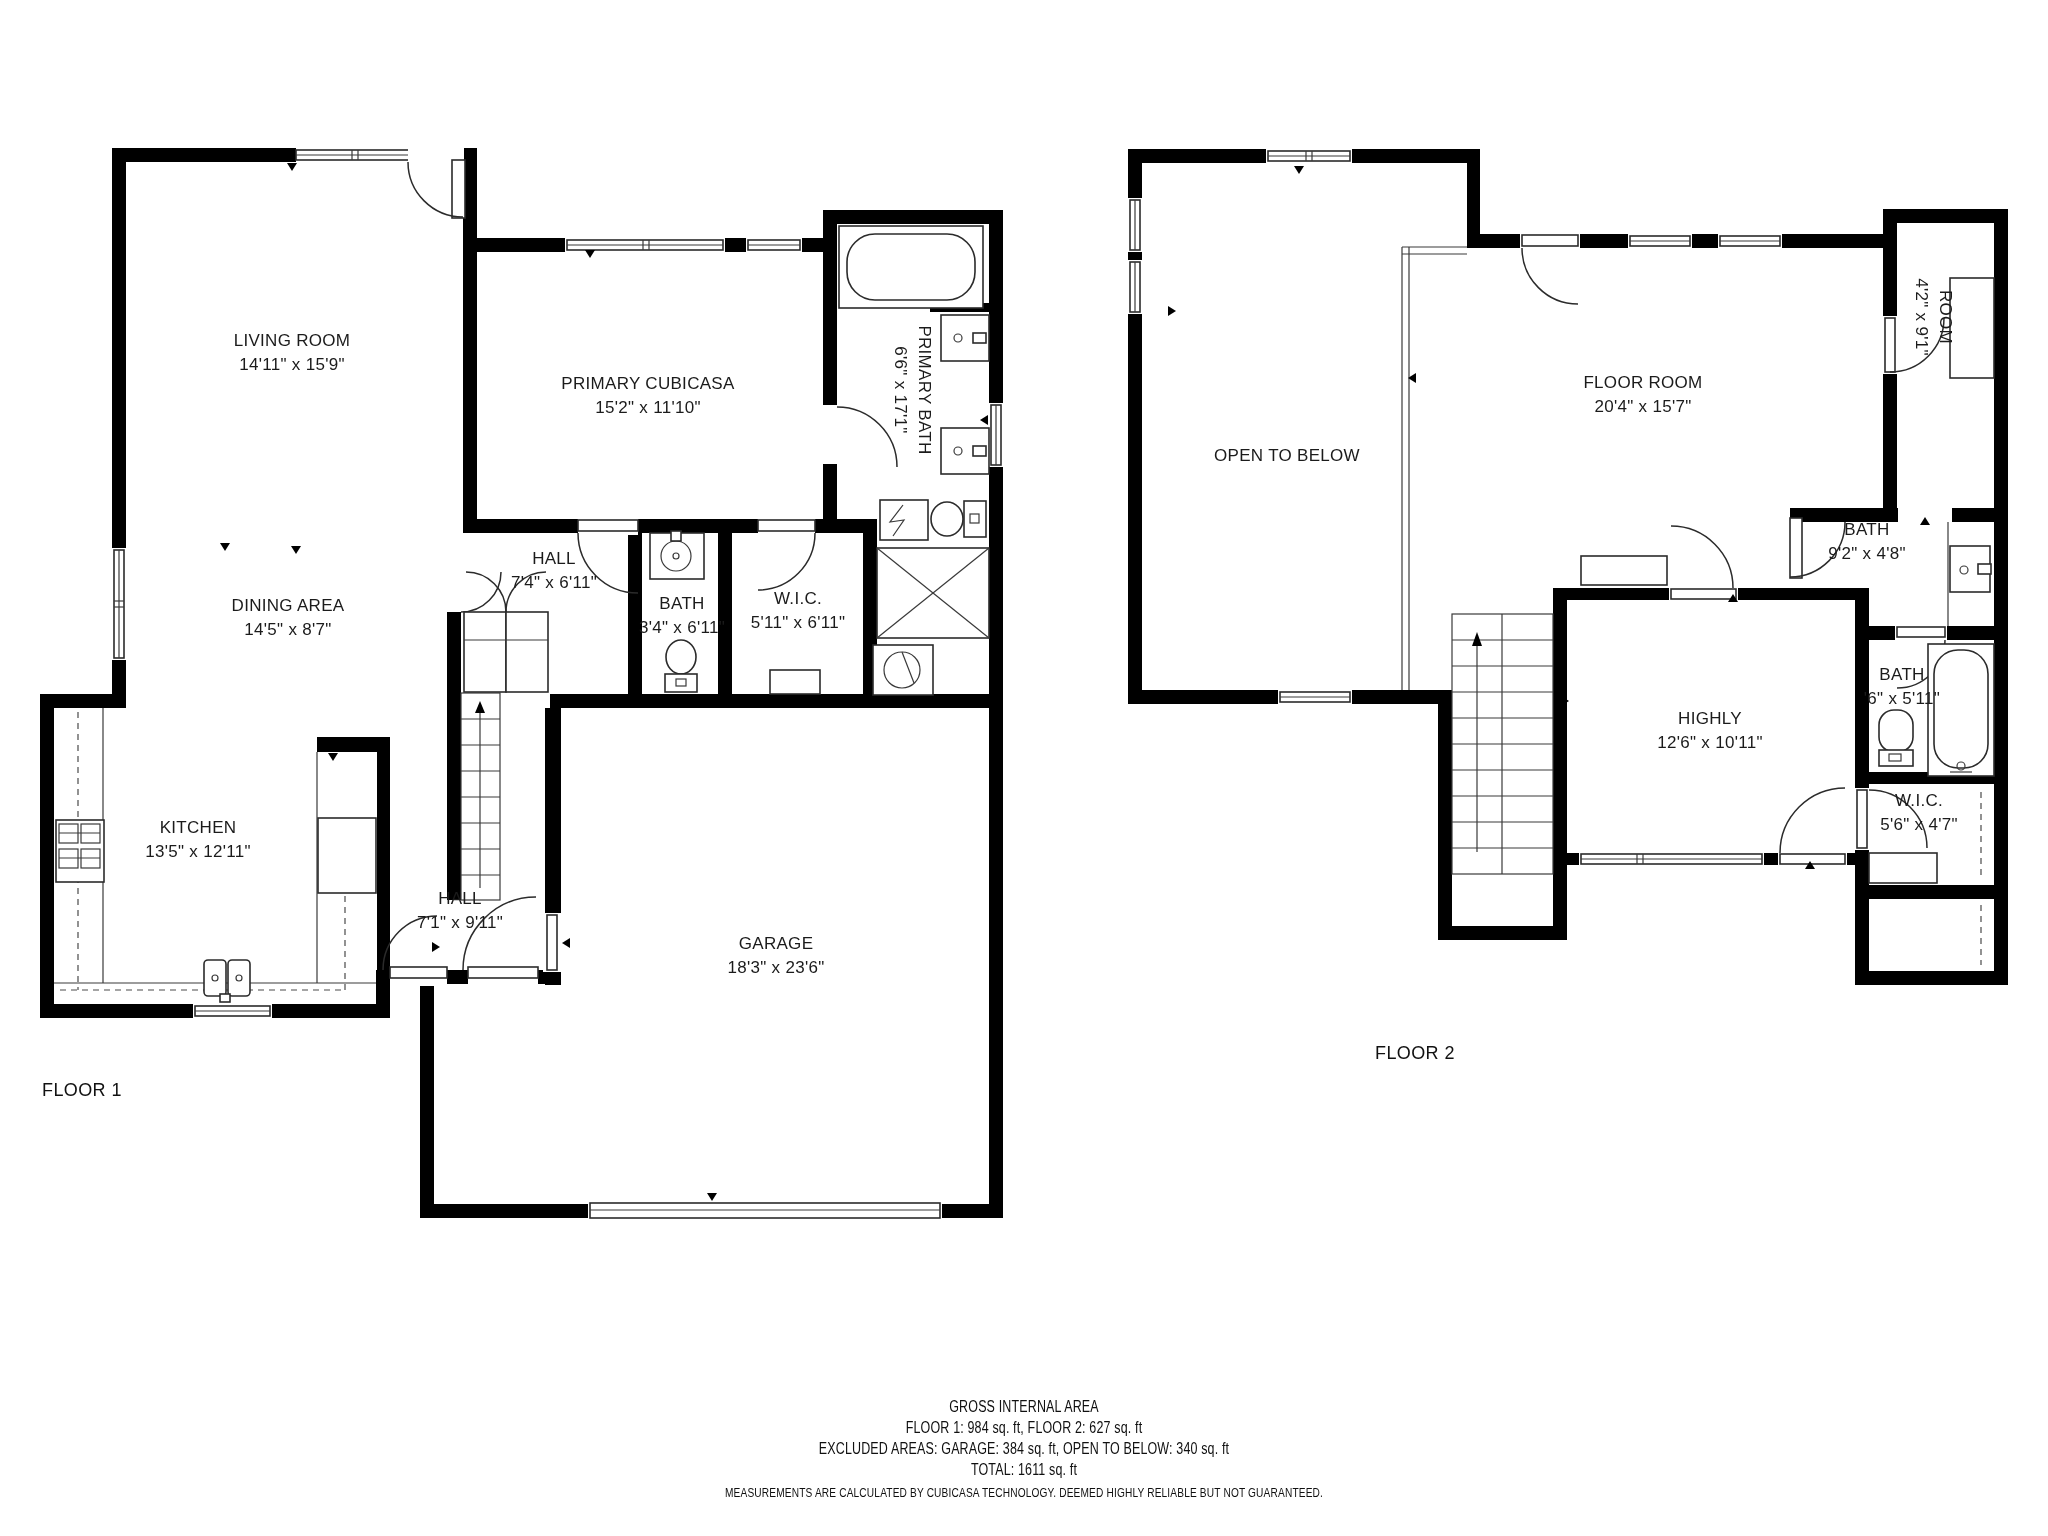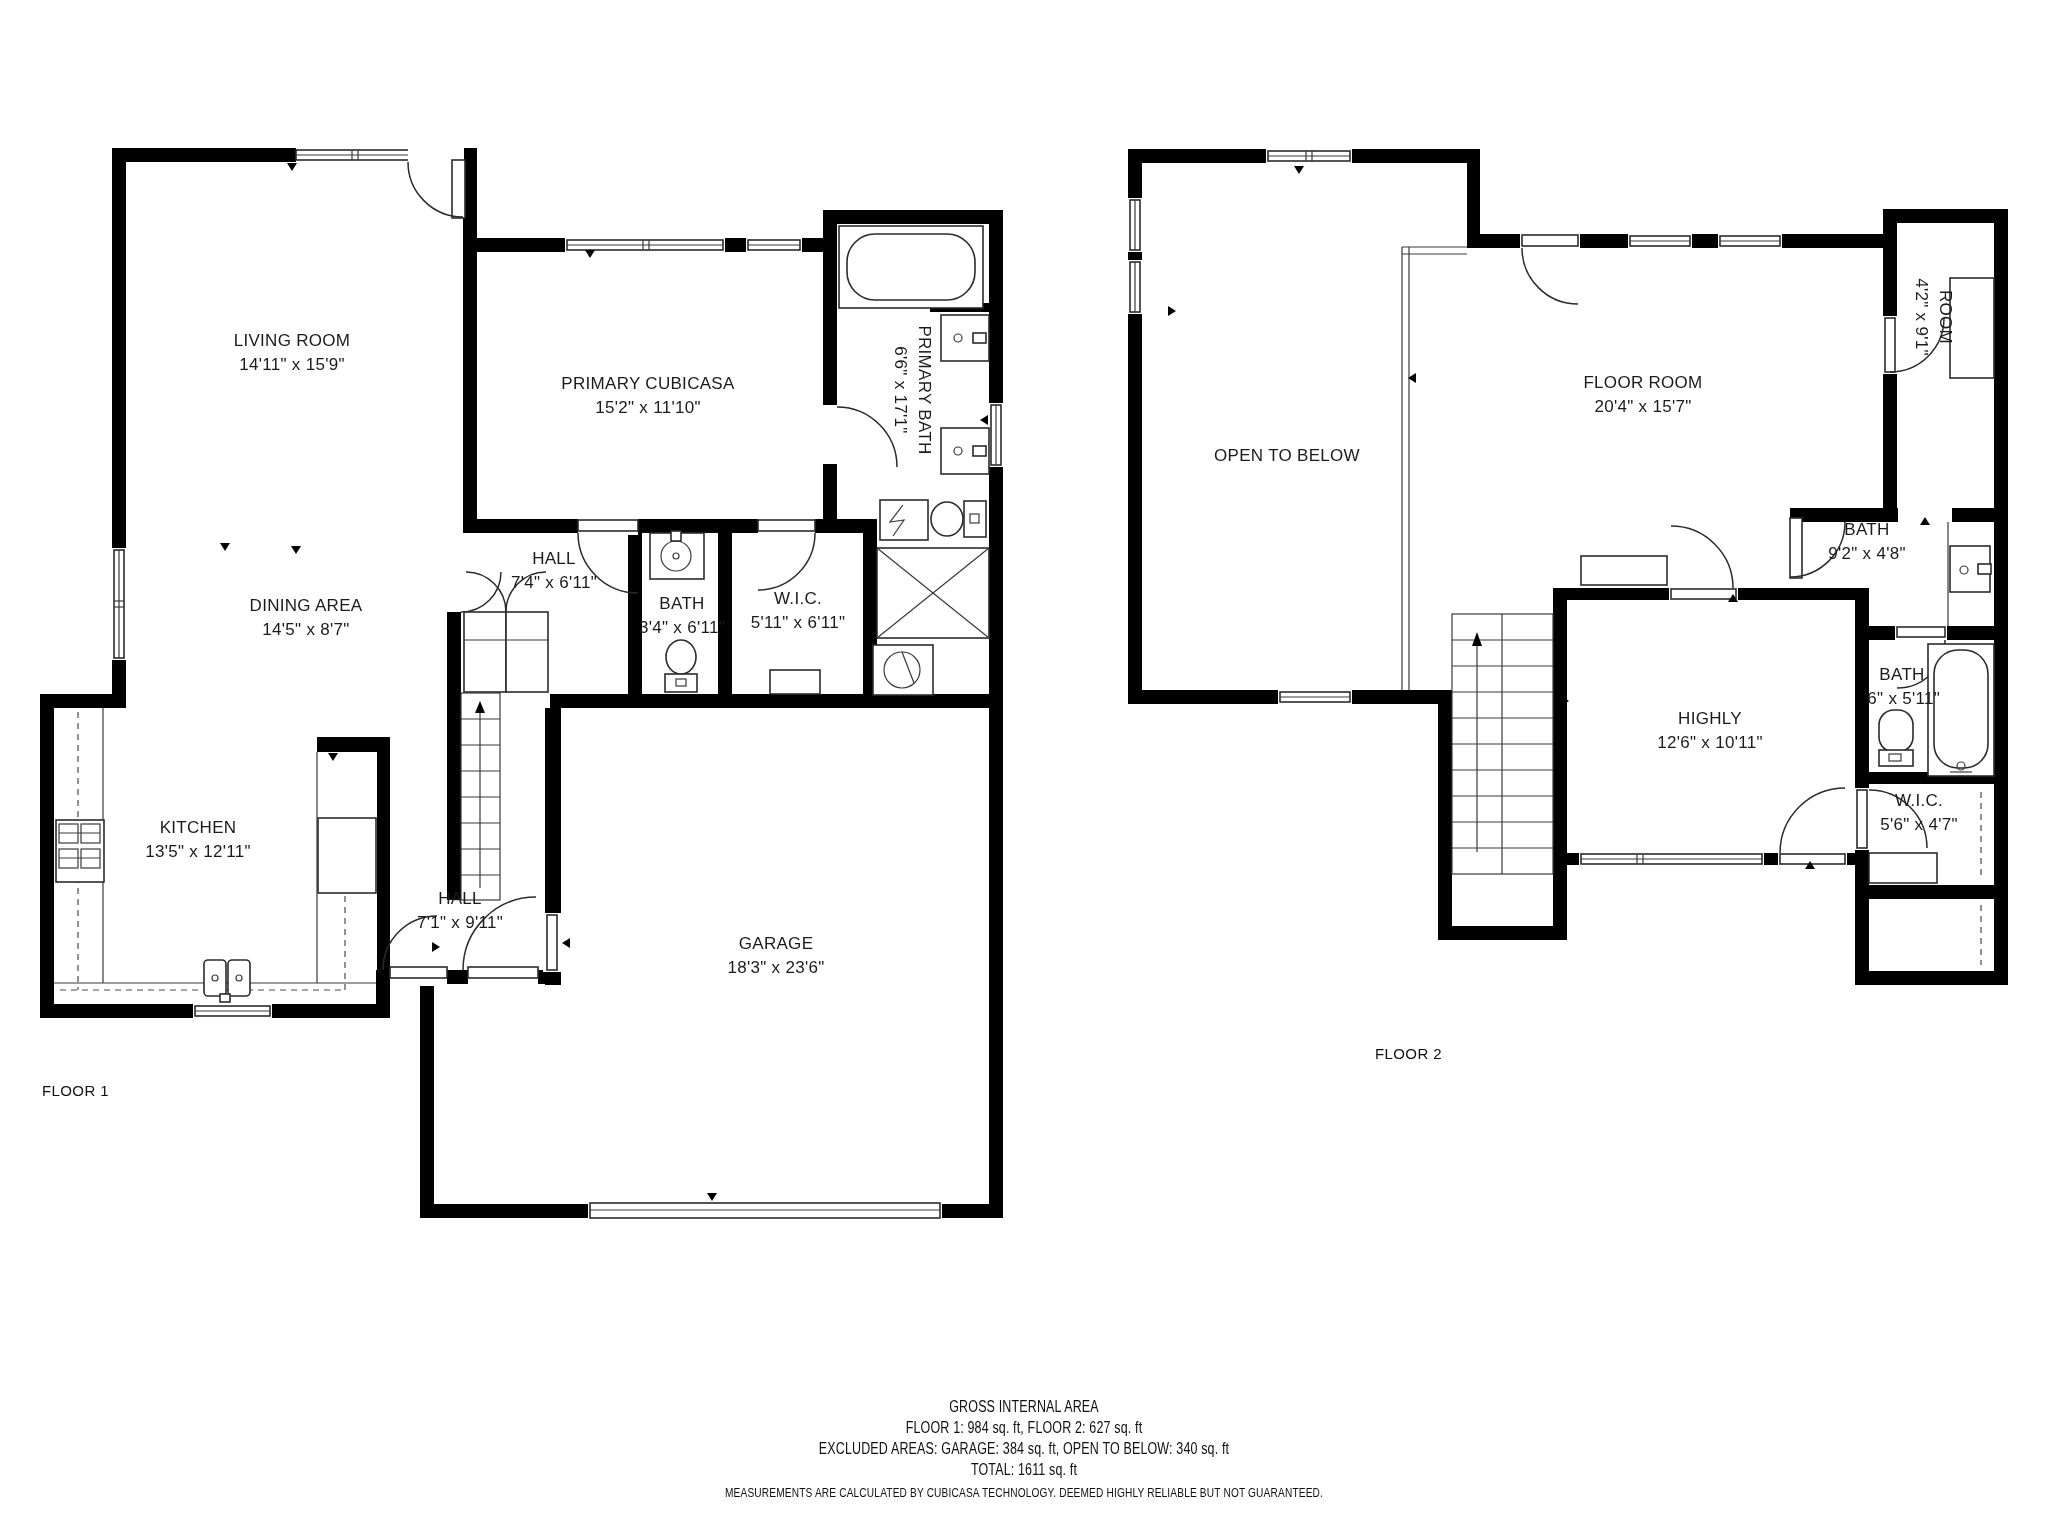--- a/index.html
+++ b/index.html
@@ -9,21 +9,21 @@
   .wall{fill:#000;}
   .erase{fill:#fff;}
   .fx{fill:#fff;stroke:#2b2b2b;stroke-width:1.6;}
   .ln{stroke:#2b2b2b;stroke-width:1.5;fill:none;}
   .thin{stroke:#3a3a3a;stroke-width:1.2;fill:none;}
   .dash{stroke:#4a4a4a;stroke-width:1.2;fill:none;stroke-dasharray:6 5;}
   .mk{fill:#000;}
   .room-label{position:absolute;transform:translate(-50%,-50%);text-align:center;color:#1b1b1b;
     font-size:17px;line-height:24px;letter-spacing:.3px;white-space:nowrap;}
   .room-label.rotated{transform:translate(-50%,-50%) rotate(90deg);}
-  .floor-name{position:absolute;font-size:15px;color:#111;letter-spacing:.4px;transform:translate(0,-50%);}
+  .floor-name{position:absolute;font-size:18px;color:#111;letter-spacing:.4px;transform:translate(0,-50%);}
   .footer{position:absolute;left:0;width:2048px;top:1396px;text-align:center;color:#101010;
     transform:scaleX(0.78);transform-origin:50% 0;font-size:16px;line-height:21px;letter-spacing:.2px;}
   .footer .disclaimer{font-size:13px;margin-top:2px;}
 </style>
 </head>
 <body>
 
 <div class="canvas">
 
 <svg width="2048" height="1536" viewBox="0 0 2048 1536">
@@ -363,21 +363,21 @@
     <polygon class="mk" points="1805,869 1815,869 1810,861"></polygon>
     <polygon class="mk" points="1944,886 1954,886 1949,894"></polygon>
     <polygon class="mk" points="1561,696 1561,706 1569,701"></polygon>
   </g>
 </svg>
 
   <div class="room-label" style="left:292px;top:353px">
     <div>LIVING ROOM</div>
     <div>14'11" x 15'9"</div>
   </div>
-  <div class="room-label" style="left:306px;top:618px">
+  <div class="room-label" style="left:288px;top:618px">
     <div>DINING AREA</div>
     <div>14'5" x 8'7"</div>
   </div>
   <div class="room-label" style="left:198px;top:840px">
     <div>KITCHEN</div>
     <div>13'5" x 12'11"</div>
   </div>
   <div class="room-label" style="left:460px;top:911px">
     <div>HALL</div>
     <div>7'1" x 9'11"</div>

